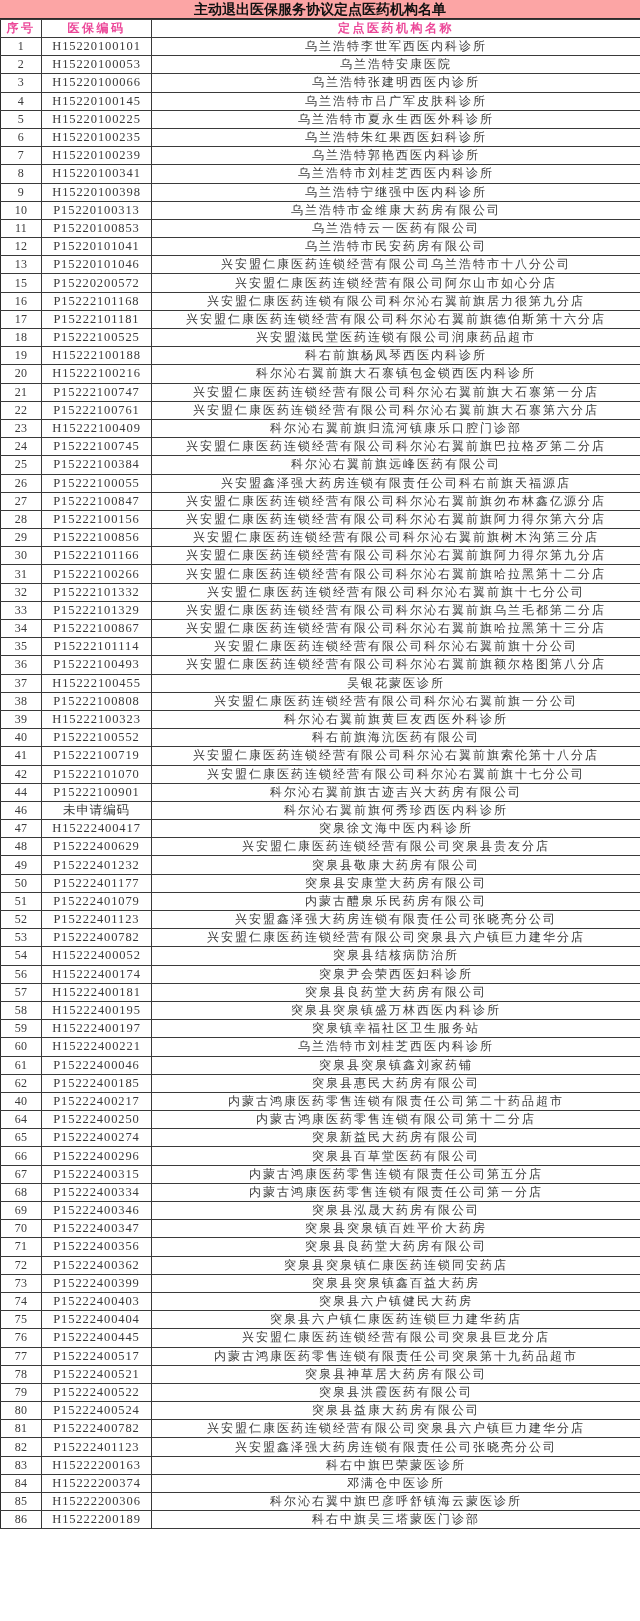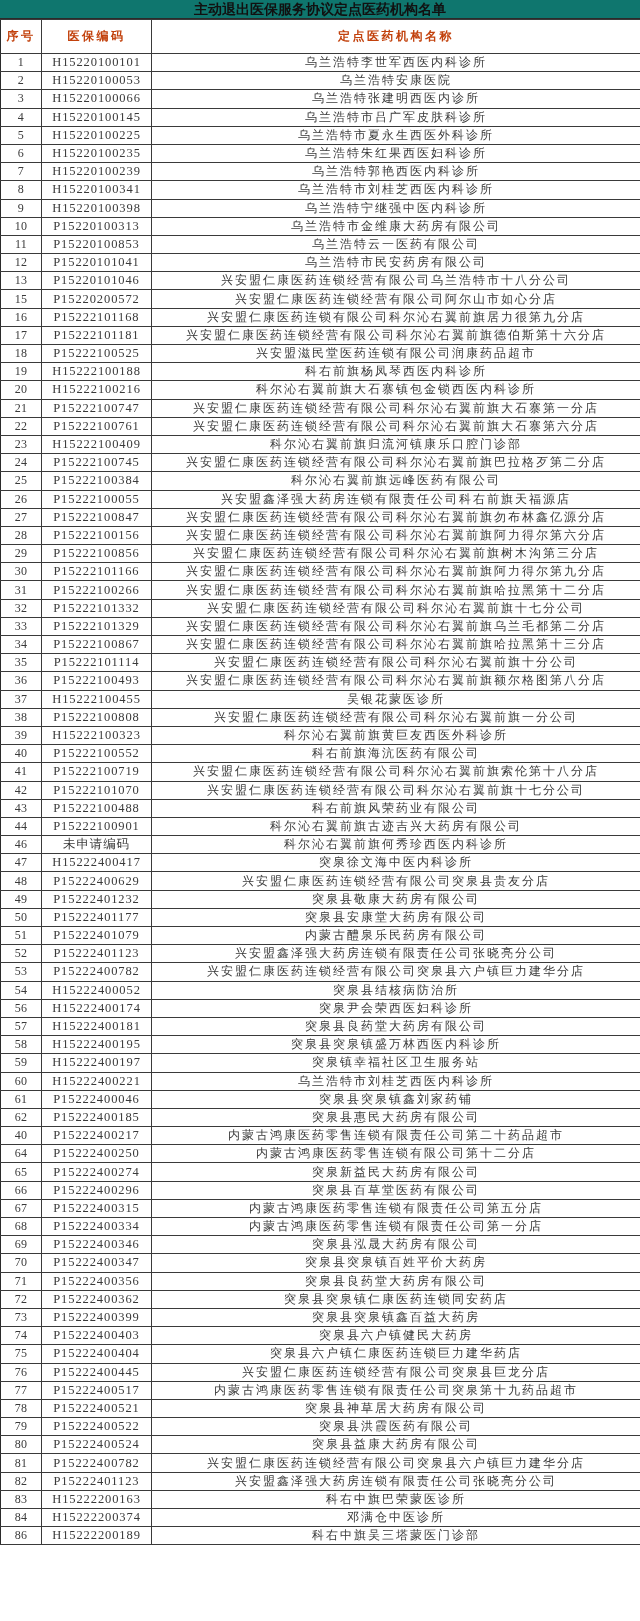--- a/index.html
+++ b/index.html
@@ -13,21 +13,21 @@
       overflow: hidden;
       font-family: "Liberation Serif", "DejaVu Serif", serif;
       color: #333333;
     }
     .doc {
       position: relative;
       width: 640px;
     }
     .title-row {
       height: 19px;
-      background: #0f766e;
+      background: #fca5a5;
       display: flex;
       align-items: center;
       justify-content: center;
       font-size: 14px;
       font-weight: bold;
       color: #111111;
       line-height: 19px;
       letter-spacing: 0px;
       border-bottom: 1px solid #2b2b2b;
       box-sizing: border-box;
@@ -44,24 +44,24 @@
     table.list td {
       border: 1px solid #3a3a3a;
       padding: 0;
       text-align: center;
       vertical-align: middle;
       white-space: nowrap;
       overflow: hidden;
       box-sizing: border-box;
     }
     table.list th {
-      height: 34px;
+      height: 18px;
       font-size: 12px;
       font-weight: bold;
-      color: #c2410c;
+      color: #ec4899;
       letter-spacing: 2.5px;
       line-height: 17px;
     }
     table.list td {
       height: 18.2px;
       line-height: 17px;
       color: #3a3a3a;
     }
     td.no {
       font-size: 12px;
@@ -300,25 +300,20 @@
         <td class="no">41</td>
         <td class="code">P15222100719</td>
         <td class="name">兴安盟仁康医药连锁经营有限公司科尔沁右翼前旗索伦第十八分店</td>
       </tr>
         <tr class="">
         <td class="no">42</td>
         <td class="code">P15222101070</td>
         <td class="name">兴安盟仁康医药连锁经营有限公司科尔沁右翼前旗十七分公司</td>
       </tr>
         <tr class="">
-        <td class="no">43</td>
-        <td class="code">P15222100488</td>
-        <td class="name">科右前旗风荣药业有限公司</td>
-      </tr>
-        <tr class="">
         <td class="no">44</td>
         <td class="code">P15222100901</td>
         <td class="name">科尔沁右翼前旗古迹吉兴大药房有限公司</td>
       </tr>
         <tr class="">
         <td class="no">46</td>
         <td class="code">未申请编码</td>
         <td class="name">科尔沁右翼前旗何秀珍西医内科诊所</td>
       </tr>
         <tr class="">
@@ -498,20 +493,25 @@
       </tr>
         <tr class="">
         <td class="no">83</td>
         <td class="code">H15222200163</td>
         <td class="name">科右中旗巴荣蒙医诊所</td>
       </tr>
         <tr class="">
         <td class="no">84</td>
         <td class="code">H15222200374</td>
         <td class="name">邓满仓中医诊所</td>
+      </tr>
+        <tr class="">
+        <td class="no">85</td>
+        <td class="code">H15222200306</td>
+        <td class="name">科尔沁右翼中旗巴彦呼舒镇海云蒙医诊所</td>
       </tr>
         <tr class="">
         <td class="no">86</td>
         <td class="code">H15222200189</td>
         <td class="name">科右中旗吴三塔蒙医门诊部</td>
       </tr>
       </tbody>
   </table>
 </div>
 

